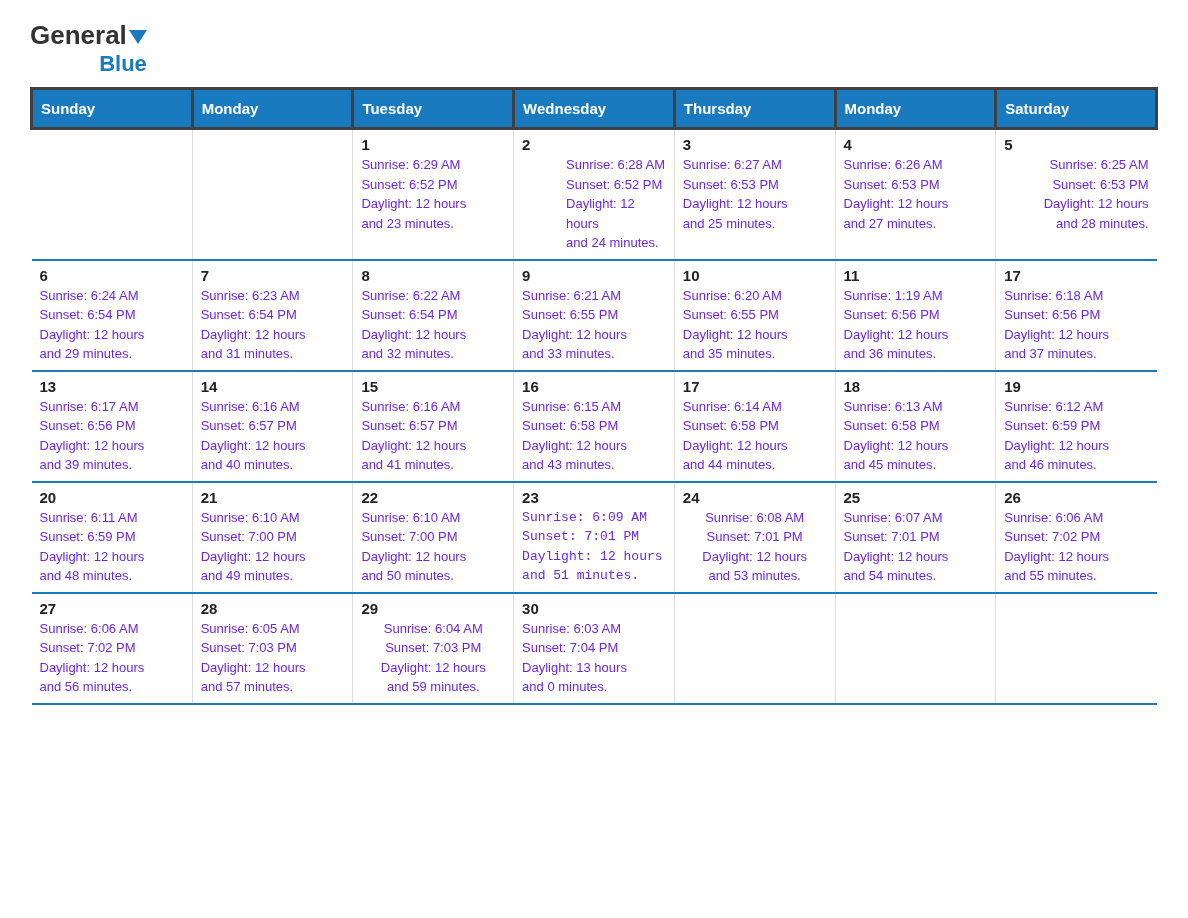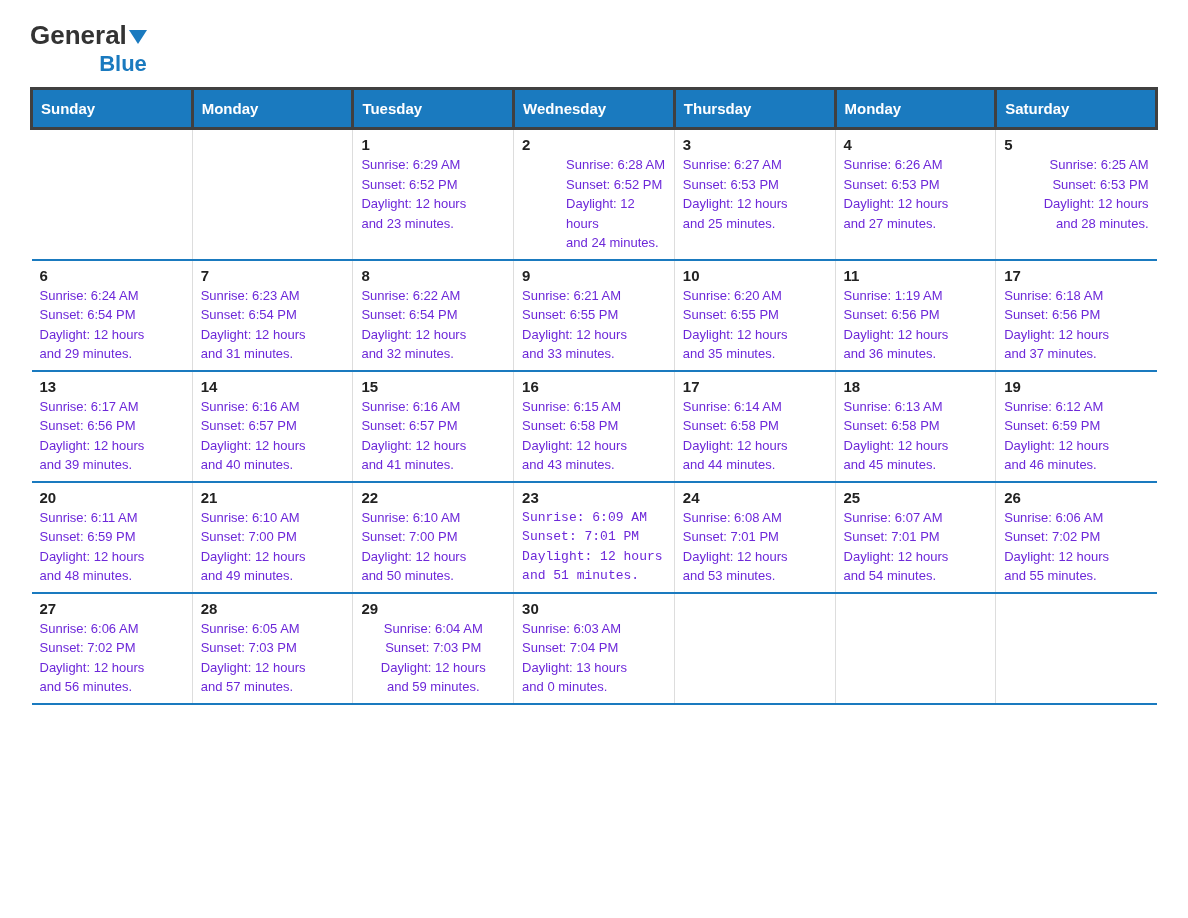--- a/index.html
+++ b/index.html
@@ -289,21 +289,21 @@
         </td>
         <td>
           <span class="day-number">23</span>
           <div class="day-info" style="white-space: pre-line; font-family: Liberation Mono, monospace;">Sunrise: 6:09 AM
 Sunset: 7:01 PM
 Daylight: 12 hours
 and 51 minutes.</div>
         </td>
         <td>
           <span class="day-number">24</span>
-          <div class="day-info" style="white-space: pre-line;">Sunrise: 6:08 AM
+          <div class="day-info" style="white-space: pre-line; text-align: center;">Sunrise: 6:08 AM
 Sunset: 7:01 PM
 Daylight: 12 hours
 and 53 minutes.</div>
         </td>
         <td>
           <span class="day-number">25</span>
           <div class="day-info" style="white-space: pre-line;">Sunrise: 6:07 AM
 Sunset: 7:01 PM
 Daylight: 12 hours
 and 54 minutes.</div>

